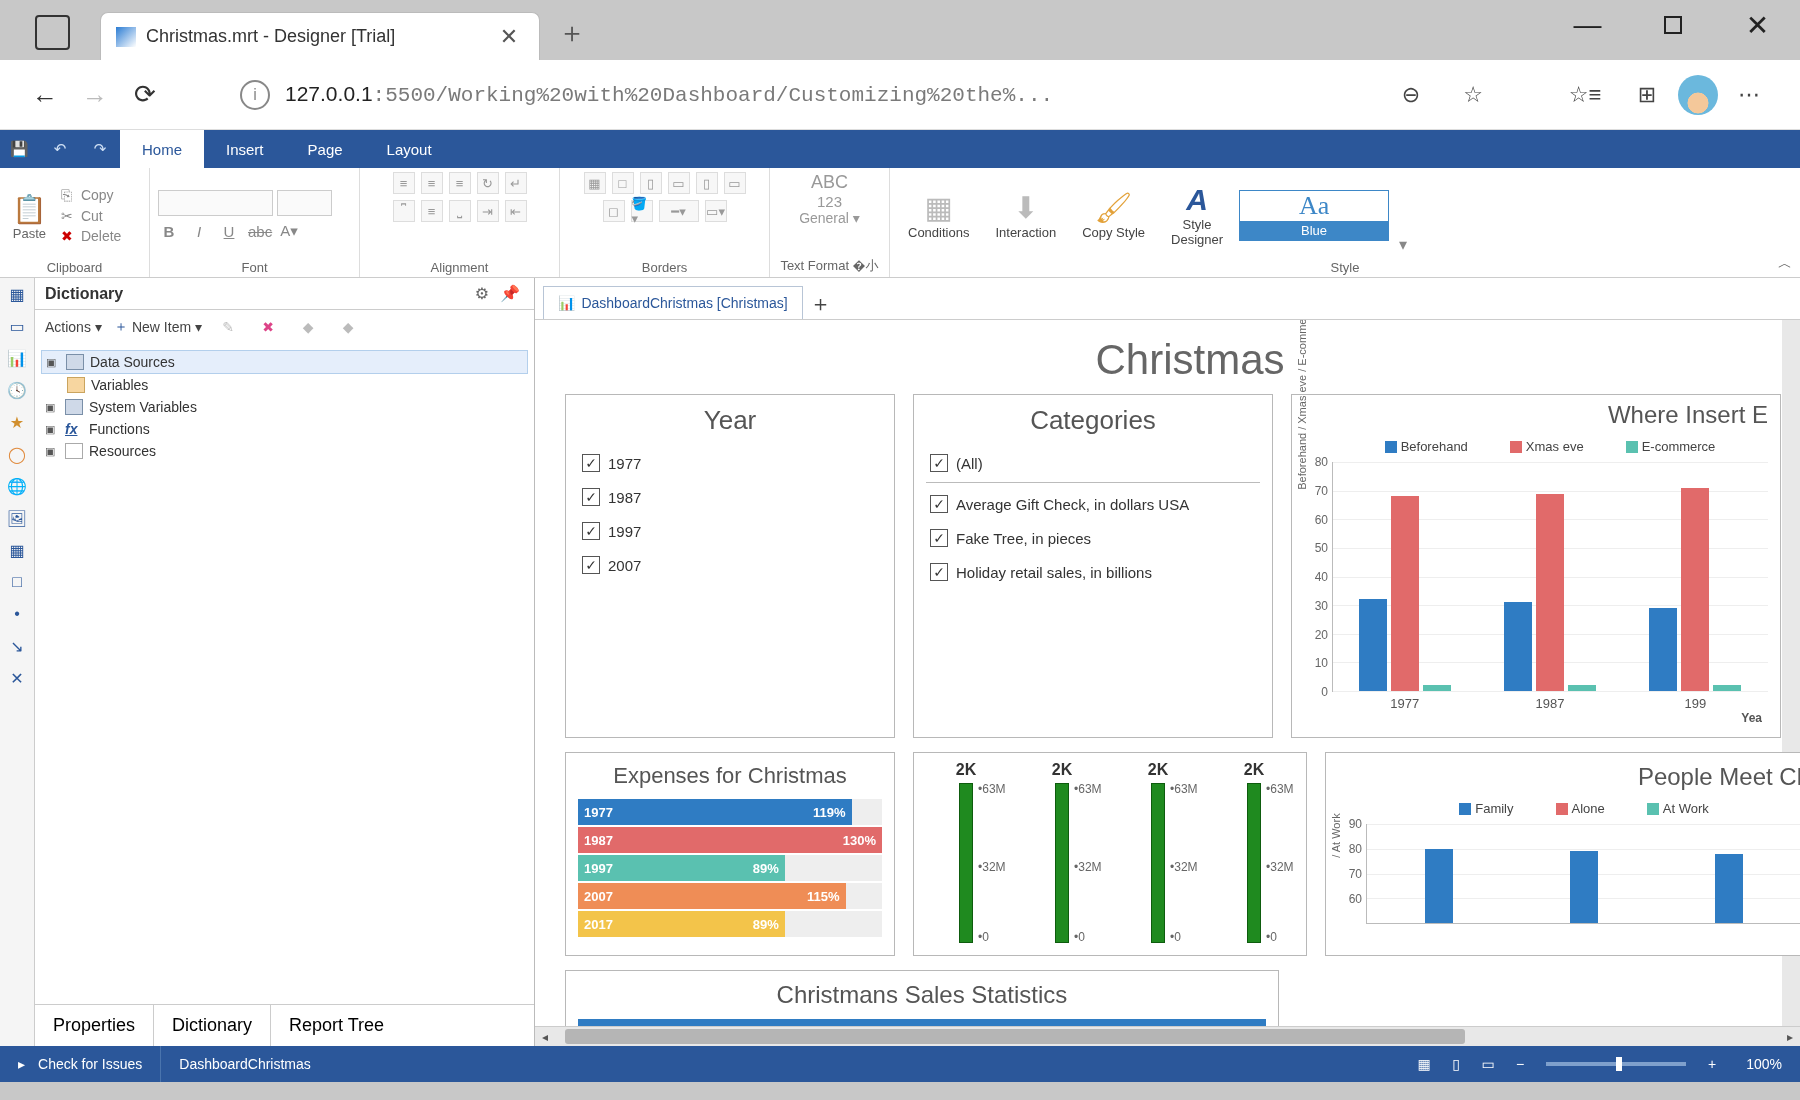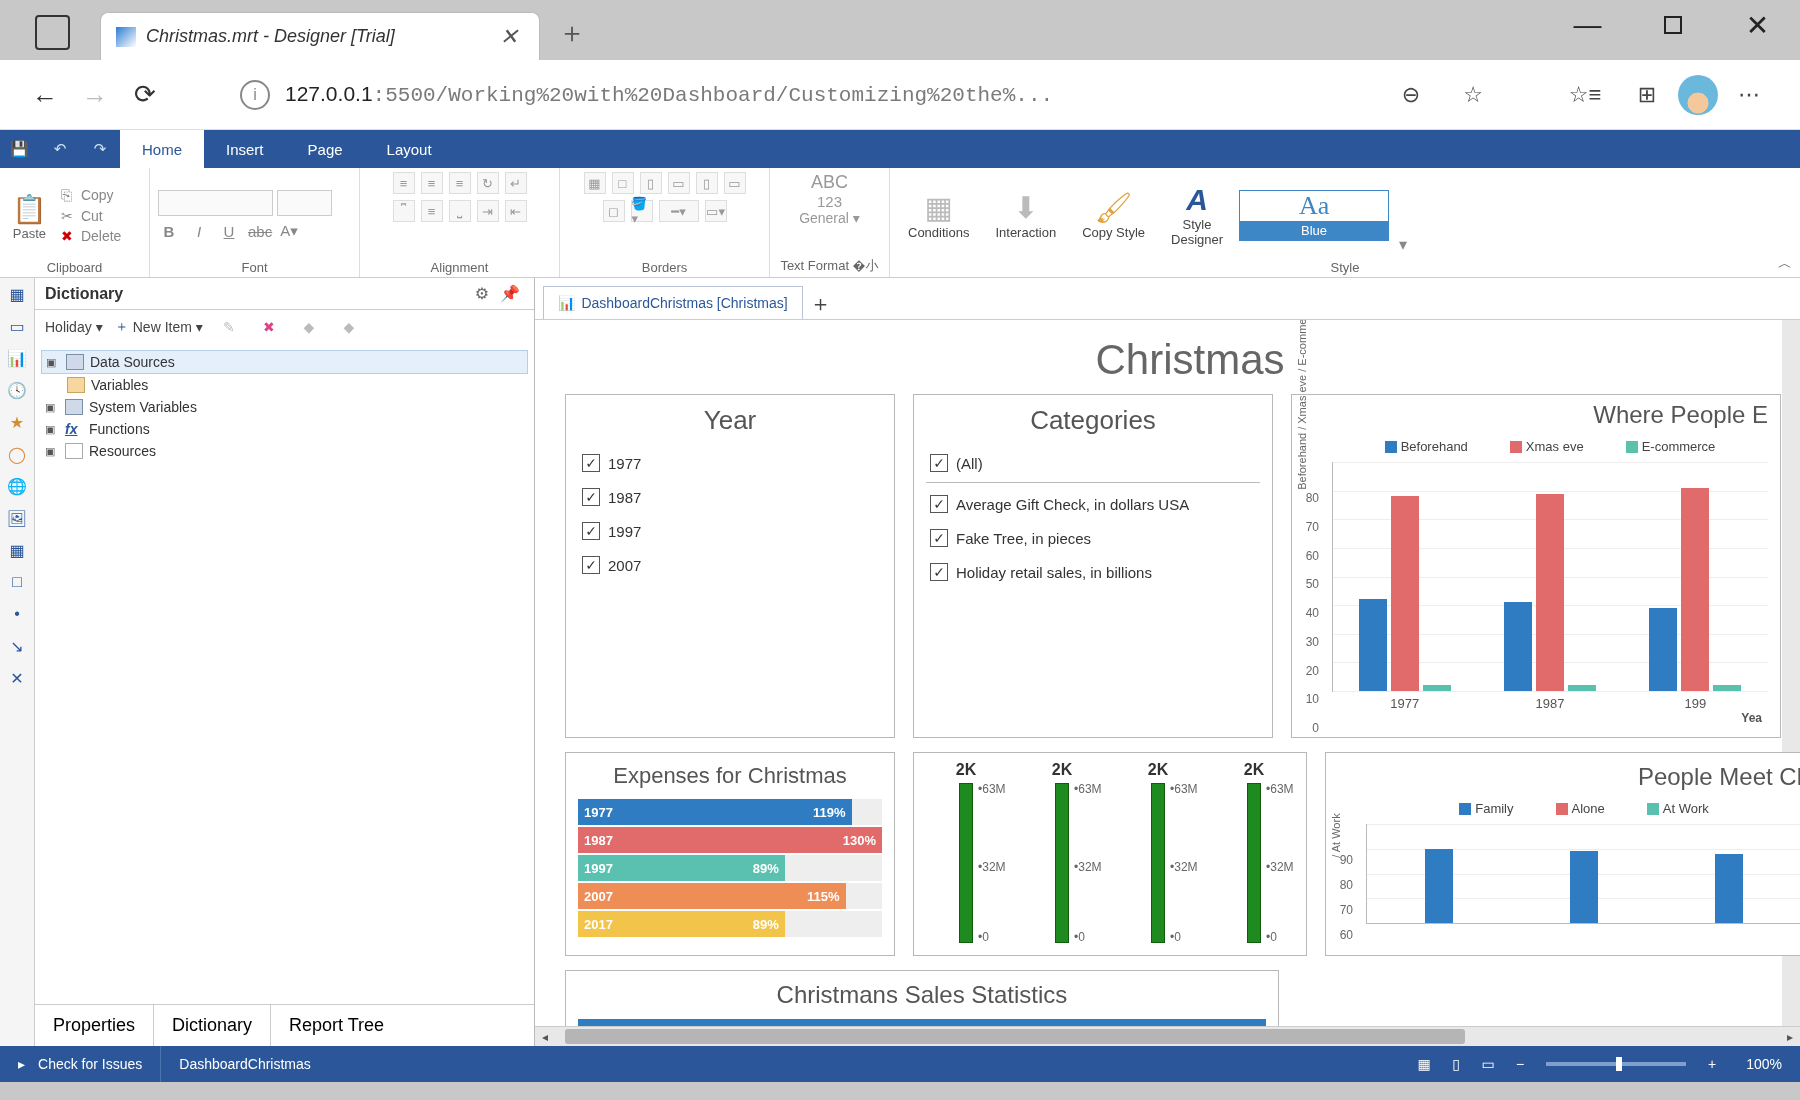--- a/index.html
+++ b/index.html
@@ -2,21 +2,21 @@
 <html><head>
 <meta charset="utf-8">
 <style>
 * { margin: 0; padding: 0; box-sizing: border-box; font-family: "Segoe UI", Arial, sans-serif; }
 body { background: #c8c8c8; width: 1800px; height: 1100px; overflow: hidden; position: relative; }
 
 
 .browser-top { background: #c8c8c8; height: 60px; display: flex; align-items: flex-end; }
 .tab-strip { display: flex; align-items: flex-end; height: 60px; padding-left: 25px; }
 .window-icon { width: 35px; height: 35px; margin: 0 30px 10px 10px; border: 2px solid #333; border-radius: 4px; }
-.browser-tab { background: #fff; height: 48px; border-radius: 8px 8px 0 0; display: flex; align-items: center; padding: 0 15px; min-width: 440px; border: 1px solid #bbb; border-bottom: none; font-style: italic; }
+.browser-tab { background: #fff; height: 48px; border-radius: 8px 8px 0 0; display: flex; align-items: center; padding: 0 15px; min-width: 440px; border: 1px solid #bbb; border-bottom: none; }
 .tab-favicon { width: 20px; height: 20px; margin-right: 10px; background: linear-gradient(135deg,#2b7cd3,#fff); }
 .tab-title { font-size: 18px; color: #333; flex: 1; }
 .tab-close { width: 30px; text-align: center; font-size: 22px; color: #555; cursor: pointer; }
 .new-tab-btn { width: 40px; font-size: 28px; text-align: center; color: #555; margin-left: 12px; margin-bottom: 8px; cursor: pointer; }
 .window-controls { position: absolute; right: 0; top: 0; display: flex; height: 50px; }
 .window-controls div { width: 85px; display: flex; align-items: center; justify-content: center; font-size: 16px; color: #222; cursor: pointer; }
 .window-controls .wc { font-size: 28px; }
 
 .browser-toolbar { background: #fff; height: 70px; display: flex; align-items: center; padding: 0 20px; border-bottom: 1px solid #ddd; }
 .nav-btn { width: 50px; height: 50px; display: flex; align-items: center; justify-content: center; font-size: 26px; color: #333; cursor: pointer; }
@@ -121,21 +121,21 @@
 .p-sales { width: 714px; }
 .sales-head { display: flex; background: #2f7cc3; color: #fff; font-size: 16px; }
 .sales-head div { flex: 1; text-align: center; padding: 8px 0; }
 
 
 .legend { display: flex; justify-content: center; gap: 14px; font-size: 13px; color: #444; margin-bottom: 8px; }
 .lg { display: flex; align-items: center; gap: 4px; margin-left: 28px; }
 .sw { width: 12px; height: 12px; }
 .chart-area { height: 230px; display: flex; position: relative; }
 .y-axis { width: 28px; position: relative; font-size: 12px; color: #666; }
-.y-axis div { position: absolute; right: 13px; transform: translateY(-50%); margin-top: 36px; }
+.y-axis div { position: absolute; right: 4px; transform: translateY(-50%); }
 .plot { flex: 1; border-left: 1px solid #bbb; border-bottom: 1px solid #bbb; position: relative; }
 .grid-line { position: absolute; left: 0; right: 0; border-top: 1px solid #eee; }
 .bars { position: absolute; bottom: 0; top: 0; display: flex; align-items: flex-end; }
 .bar { width: 28px; margin: 0 2px; }
 .x-labels { display: flex; font-size: 13px; color: #555; margin-top: 4px; }
 .x-labels div { flex: 1; text-align: center; }
 .axis-label-v { position: absolute; left: -2px; top: 50%; transform: rotate(-90deg) translateX(50%); transform-origin: left center; font-size: 11px; color: #666; white-space: nowrap; }
 .axis-label-h { text-align: right; font-size: 12px; color: #555; font-weight: bold; padding-right: 6px; }
 
 .p-meet { width: 490px; margin-top: 14px; }
@@ -349,21 +349,21 @@
       <div class="rail-btn">✕</div>
     </div>
 
     <div class="dict-panel">
       <div class="dict-header">
         <div class="dict-title">Dictionary</div>
         <div class="dict-hicon">⚙</div>
         <div class="dict-hicon">📌</div>
       </div>
       <div class="dict-toolbar">
-        <div class="dd"><span>Holiday</span> ▾</div>
+        <div class="dd"><span>Actions</span> ▾</div>
         <div class="dd"><span style="color:#2b579a">＋</span><span>New Item</span> ▾</div>
         <div class="dict-hicon" style="color:#bbb">✎</div>
         <div class="dict-hicon" style="color:#d48">✖</div>
         <div class="dict-hicon" style="color:#bbb">◆</div>
         <div class="dict-hicon" style="color:#bbb">◆</div>
       </div>
       <div class="dict-tree">
         <div class="tree-row sel">
             <span class="expander">▣</span>
             <span class="tic db"></span>
@@ -449,21 +449,21 @@
                     <span>Fake Tree, in pieces</span>
                   </div>
                   <div class="cb-row">
                     <span class="cb">✓</span>
                     <span>Holiday retail sales, in billions</span>
                   </div>
                 </div>
             </div>
 
             <div class="panel p-chart" style="padding-top:4px">
-              <div class="panel-title" style="text-align:right;font-size:24px">Where People E</div>
+              <div class="panel-title" style="text-align:right;font-size:24px">Where Insert E</div>
               <div class="legend" id="legend-1">
                   <div class="lg"><span class="sw" style="background:#2f7cc3"></span>Beforehand</div>
                   <div class="lg"><span class="sw" style="background:#e16a6a"></span>Xmas eve</div>
                   <div class="lg"><span class="sw" style="background:#5ac1b0"></span>E-commerce</div>
                 </div>
               <div class="chart-area">
                 <div class="axis-label-v">Beforehand / Xmas eve / E-commerce</div>
                 <div class="y-axis" id="yaxis-1">
                     <div style="top:100%">0</div>
                     <div style="top:87.5%">10</div>

